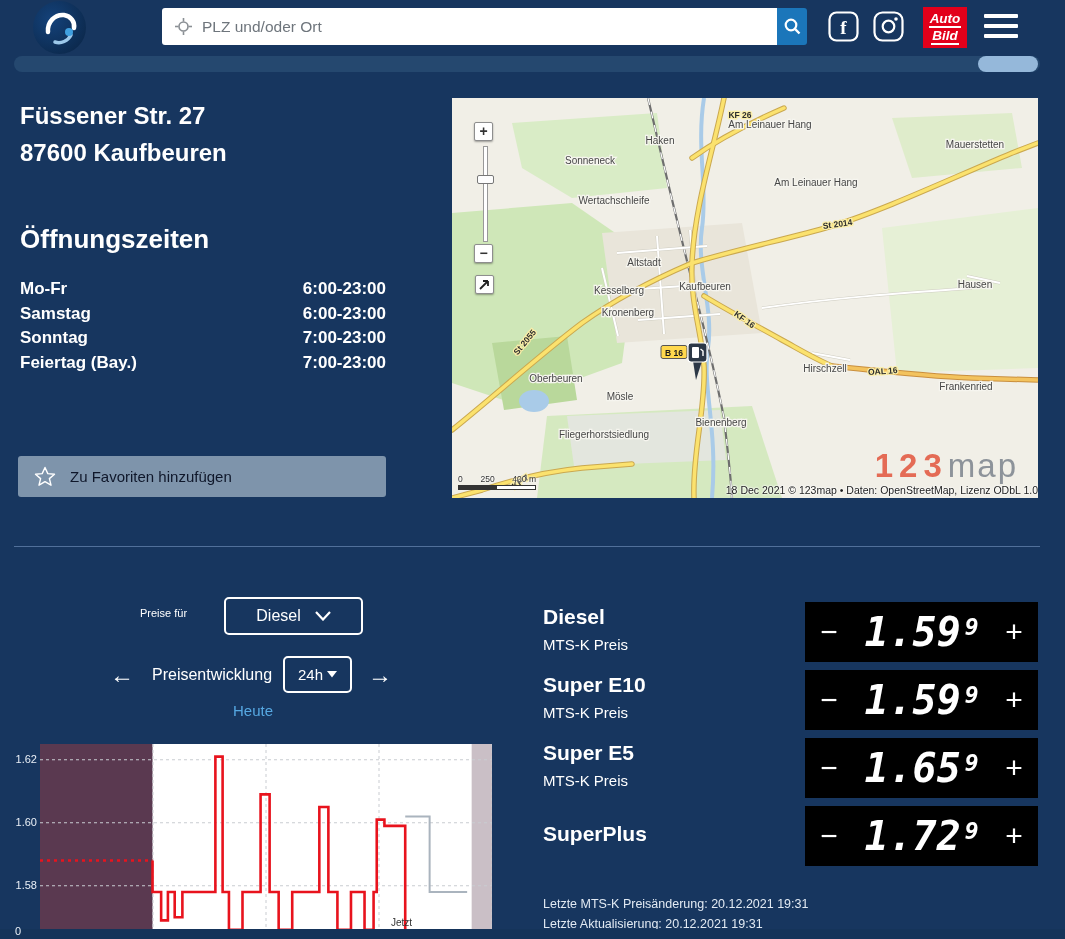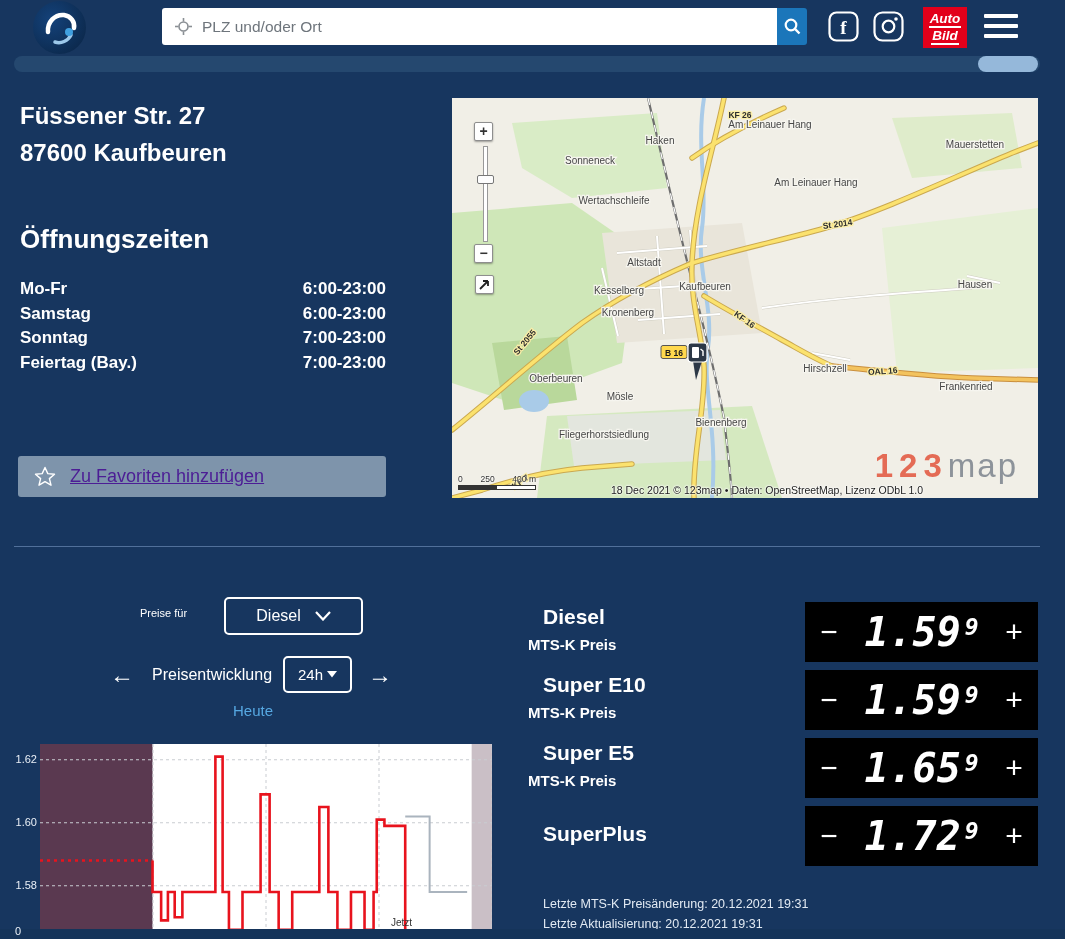--- a/index.html
+++ b/index.html
@@ -29,39 +29,39 @@
   .hscroll-thumb{position:absolute;right:2px;top:0;width:60px;height:16px;background:#95b8da;border-radius:8px;cursor:pointer;}
   
   .addr1{position:absolute;left:20px;top:102px;font-size:24px;font-weight:bold;}
   .addr2{position:absolute;left:20px;top:139px;font-size:24px;font-weight:bold;}
   .opening-title{position:absolute;left:20px;top:224px;font-size:26px;font-weight:bold;}
   .hours-table{position:absolute;left:20px;top:277px;width:366px;font-size:17px;font-weight:bold;}
   .hours-row{display:flex;justify-content:space-between;line-height:24.5px;}
   .fav-btn{position:absolute;left:18px;top:456px;width:368px;height:41px;background:#7e94ab;
         border-radius:3px;display:flex;align-items:center;gap:14px;padding-left:16px;
         box-sizing:border-box;cursor:pointer;}
-  .fav-label{font-size:18px;color:#4c1d95;text-decoration:underline;}
+  .fav-label{font-size:15px;color:#0f172a;}
   
   .map{position:absolute;left:452px;top:98px;width:586px;height:400px;background:#f1efe7;overflow:hidden;cursor:grab;}
   .map svg.basemap{position:absolute;left:0;top:0;}
   .map-place{font-family:"Liberation Sans",sans-serif;font-size:10px;fill:#474747;
         stroke:#f6f5ef;stroke-width:2.5px;paint-order:stroke;}
   .map-road{font-family:"Liberation Sans",sans-serif;font-size:8.5px;font-weight:bold;fill:#2e2e2e;
         stroke:#fbeea8;stroke-width:2.5px;paint-order:stroke;}
   .mapbtn{position:absolute;width:19px;height:19px;background:#fff;border:1px solid #8e8e8e;
         border-radius:2px;color:#333;font-size:14px;line-height:17px;text-align:center;
         font-weight:bold;box-shadow:0 1px 2px rgba(0,0,0,.35);cursor:pointer;box-sizing:border-box;}
   .ztrack{position:absolute;left:31px;top:48px;width:5px;height:96px;background:#fff;border:1px solid #999;box-sizing:border-box;}
   .zhandle{position:absolute;left:25px;top:77px;width:17px;height:9px;background:#fdfdfd;border:1px solid #777;border-radius:2px;cursor:pointer;box-sizing:border-box;}
   .scalebar{position:absolute;left:6px;bottom:8px;width:78px;}
   .scale-labels{display:flex;justify-content:space-between;font-size:8.5px;color:#333;
         text-shadow:0 0 2px #fff,0 0 2px #fff;margin-bottom:1px;}
   .scale-line{display:flex;height:3px;border:1px solid #333;}
   .scale-line .b{flex:1;background:#333;} .scale-line .w{flex:1;background:#fff;}
-  .map-attrib{position:absolute;left:0;right:0;bottom:2px;text-align:center;font-size:10.5px;
+  .map-attrib{position:absolute;left:0;right:0;bottom:2px;text-align:right;font-size:10.5px;
         color:#1c1c1c;text-shadow:0 0 2px #fff,0 0 2px #fff,0 0 3px #fff;margin-left:44px;}
   .watermark{position:absolute;right:20px;bottom:16px;font-size:33px;line-height:33px;}
   .wm-digits{color:#e2543c;font-weight:bold;letter-spacing:6px;opacity:.85;}
   .wm-word{color:#8d939a;letter-spacing:2px;}
   
   .divider{position:absolute;left:14px;top:546px;width:1026px;height:1px;background:#51709a;}
   
   .pf-label{position:absolute;left:140px;top:607px;font-size:11px;}
   .select{position:absolute;border:2px solid #fff;border-radius:5px;display:flex;align-items:center;
         justify-content:center;gap:14px;font-size:16px;cursor:pointer;box-sizing:border-box;}
@@ -71,21 +71,21 @@
   .trend-label{position:absolute;left:152px;top:666px;font-size:16px;}
   .today{position:absolute;left:203px;top:702px;width:100px;text-align:center;color:#56a8e2;font-size:15px;cursor:pointer;}
   
   .chart{position:absolute;left:14px;top:744px;width:478px;height:186px;}
   .chart-ylabels{position:absolute;left:1px;top:0;width:22px;height:100%;}
   .ytick{position:absolute;right:0;font-size:11px;color:#e9eff6;}
   .chart-plot{position:absolute;left:26px;top:0;width:452px;height:186px;background:#fff;overflow:hidden;}
   .corner0{position:absolute;left:15px;top:925px;font-size:11px;color:#e9eff6;z-index:5;}
   
   .price-name{position:absolute;left:543px;font-size:21px;font-weight:bold;}
-  .price-sub{position:absolute;left:528px;font-size:15px;font-weight:bold;}
+  .price-sub{position:absolute;left:543px;font-size:15px;font-weight:normal;}
   .display{position:absolute;left:805px;width:233px;height:60px;background:#000;display:flex;
         align-items:center;justify-content:space-between;padding:0 14px;box-sizing:border-box;}
   .pm{font-size:30px;font-weight:300;color:#fff;width:20px;text-align:center;cursor:pointer;line-height:30px;}
   .digits{font-family:"DejaVu Sans Mono",monospace;font-style:italic;font-weight:bold;
         font-size:40px;color:#fff;}
   .digits .sup{font-size:23px;position:relative;top:-11px;margin-left:4px;}
   .lastline{position:absolute;left:543px;font-size:12.5px;color:#e2eaf3;}
   
   .footer-bar{position:absolute;left:0;top:929px;width:1065px;height:10px;background:#15345a;}
 </style>

